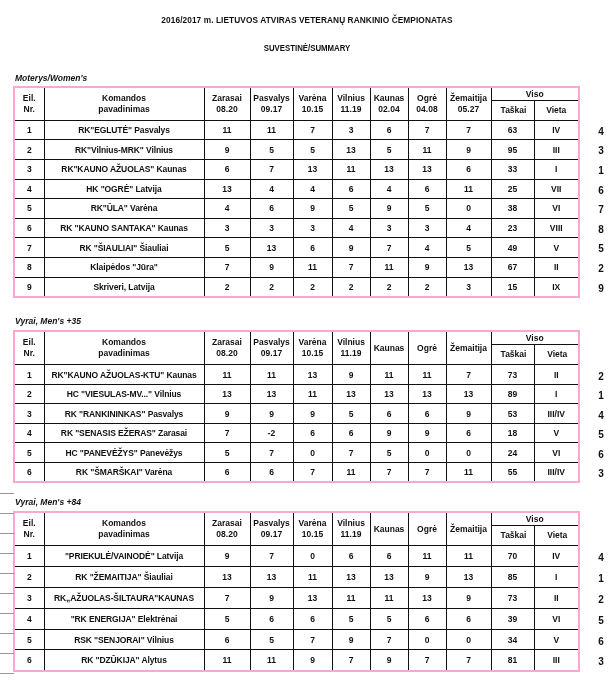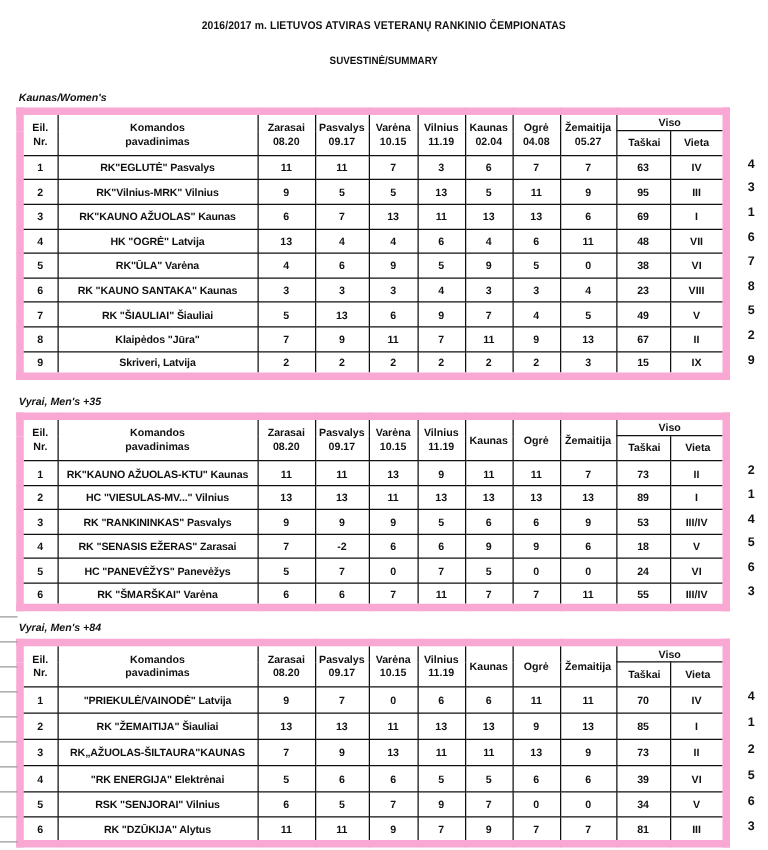--- a/index.html
+++ b/index.html
@@ -13,21 +13,21 @@
   }
   .subtitle {
     position: absolute; top: 43px; left: 0; width: 614px; text-align: center;
     font-size: 8.5px; font-weight: bold; transform: scaleX(0.92);
   }
   .section-label {
     position: absolute; left: 15px; font-size: 8.5px; font-weight: bold; font-style: italic;
   }
   table.res {
     position: absolute; left: 13px; border-collapse: collapse; table-layout: fixed;
-    border: 6px solid #f9a8d4; font-size: 8.5px; font-weight: bold;
+    border: 2px solid #f9a8d4; font-size: 8.5px; font-weight: bold;
   }
   table.res td, table.res th {
     border: 1.5px solid #111; text-align: center; padding: 0; overflow: hidden; white-space: nowrap;
   }
   table.res th { font-weight: bold; line-height: 11px; }
   table.res td.team { letter-spacing: -0.1px; }
   .viso-top { height: 12px; border-bottom: 1.5px solid #111; }
   th.sub-left { text-align: center; padding-left: 2px !important; }
   .side-num {
     position: absolute; left: 594px; font-size: 10px; font-weight: bold; width: 14px; text-align: center;
@@ -44,21 +44,21 @@
   col.c-pts { width: 43px; }
   col.c-place { width: 45px; }
 </style>
 </head>
 <body>
 
 <div class="title">2016/2017 m. LIETUVOS  ATVIRAS VETERANŲ RANKINIO ČEMPIONATAS</div>
 <div class="subtitle">SUVESTINĖ/SUMMARY</div>
 
 <div id="sections">
-    <div class="section-label" style="top: 73px;">Kaunas/Women's</div>
+    <div class="section-label" style="top: 73px;">Moterys/Women's</div>
     <table class="res" style="top: 86px;">
       <colgroup>
         <col class="c-nr">
         <col class="c-team">
         <col class="c-d">
         <col class="c-d2">
         <col class="c-d3">
         <col class="c-d4">
         <col class="c-d5">
         <col class="c-d5">
@@ -141,34 +141,34 @@
         <tr style="height: 19.6px;">
           <td>3</td>
           <td class="team">RK"KAUNO AŽUOLAS" Kaunas</td>
           <td>6</td>
           <td>7</td>
           <td>13</td>
           <td>11</td>
           <td>13</td>
           <td>13</td>
           <td>6</td>
-          <td>69</td>
+          <td>33</td>
           <td>I</td>
         </tr>
         <tr style="height: 19.6px;">
           <td>4</td>
           <td class="team">HK "OGRĖ" Latvija</td>
           <td>13</td>
           <td>4</td>
           <td>4</td>
           <td>6</td>
           <td>4</td>
           <td>6</td>
           <td>11</td>
-          <td>48</td>
+          <td>25</td>
           <td>VII</td>
         </tr>
         <tr style="height: 19.6px;">
           <td>5</td>
           <td class="team">RK"ŪLA" Varėna</td>
           <td>4</td>
           <td>6</td>
           <td>9</td>
           <td>5</td>
           <td>9</td>

